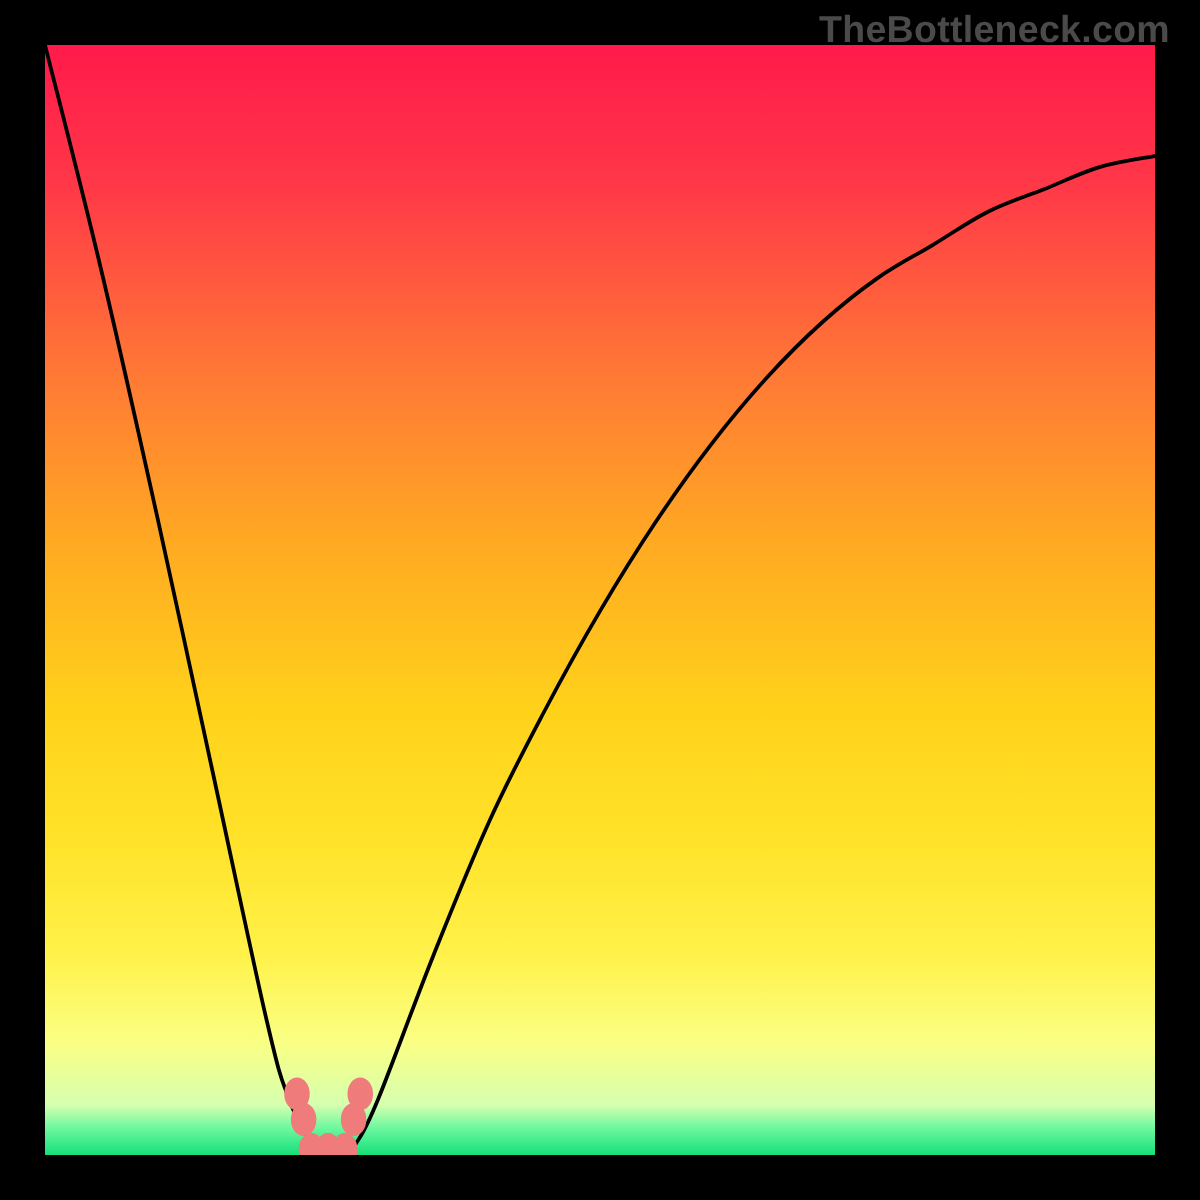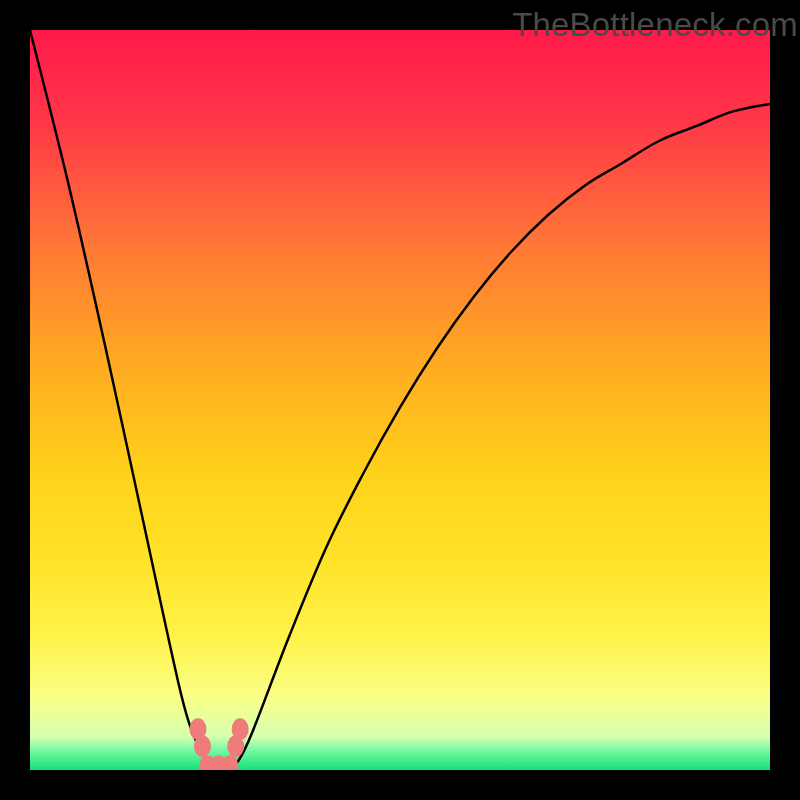--- a/index.html
+++ b/index.html
@@ -7,24 +7,24 @@
     width: 800px;
     height: 800px;
     background: #000;
     position: relative;
     font-family: Arial, Helvetica, sans-serif;
     overflow: hidden;
   }
   .watermark {
     position: absolute;
     top: 6px;
-    right: 2px;
+    right: 20px;
     color: #4a4a4a;
-    font-size: 33px;
-    font-weight: 400;
+    font-size: 25px;
+    font-weight: 700;
     z-index: 10;
     letter-spacing: 0.2px;
   }
   .plot {
     position: absolute;
     left: 30px;
     top: 30px;
     width: 740px;
     height: 740px;
   }

